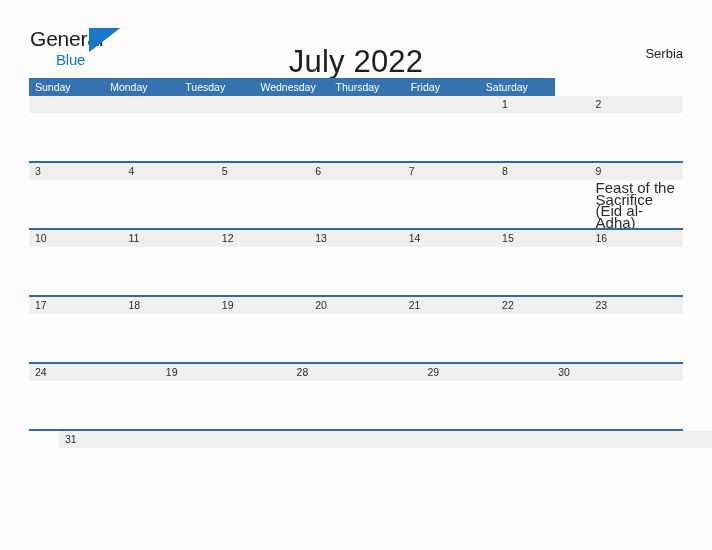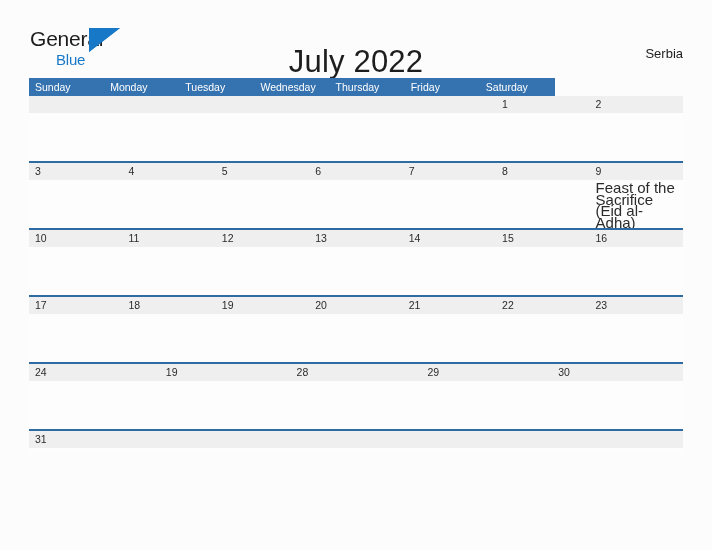--- a/index.html
+++ b/index.html
@@ -127,20 +127,21 @@
   .week-row.first {
     border-top: none;
   }
   .week-row .cells {
     display: flex;
     width: 654px;
     height: 65px;
   }
   .week-row.last .cells {
     height: 22px;
+    margin-left: 30px;
   }
 
   .day-cell {
     flex: 1 1 0;
     min-width: 0;
     box-sizing: border-box;
     position: relative;
     overflow: hidden;
   }
   .day-number {

